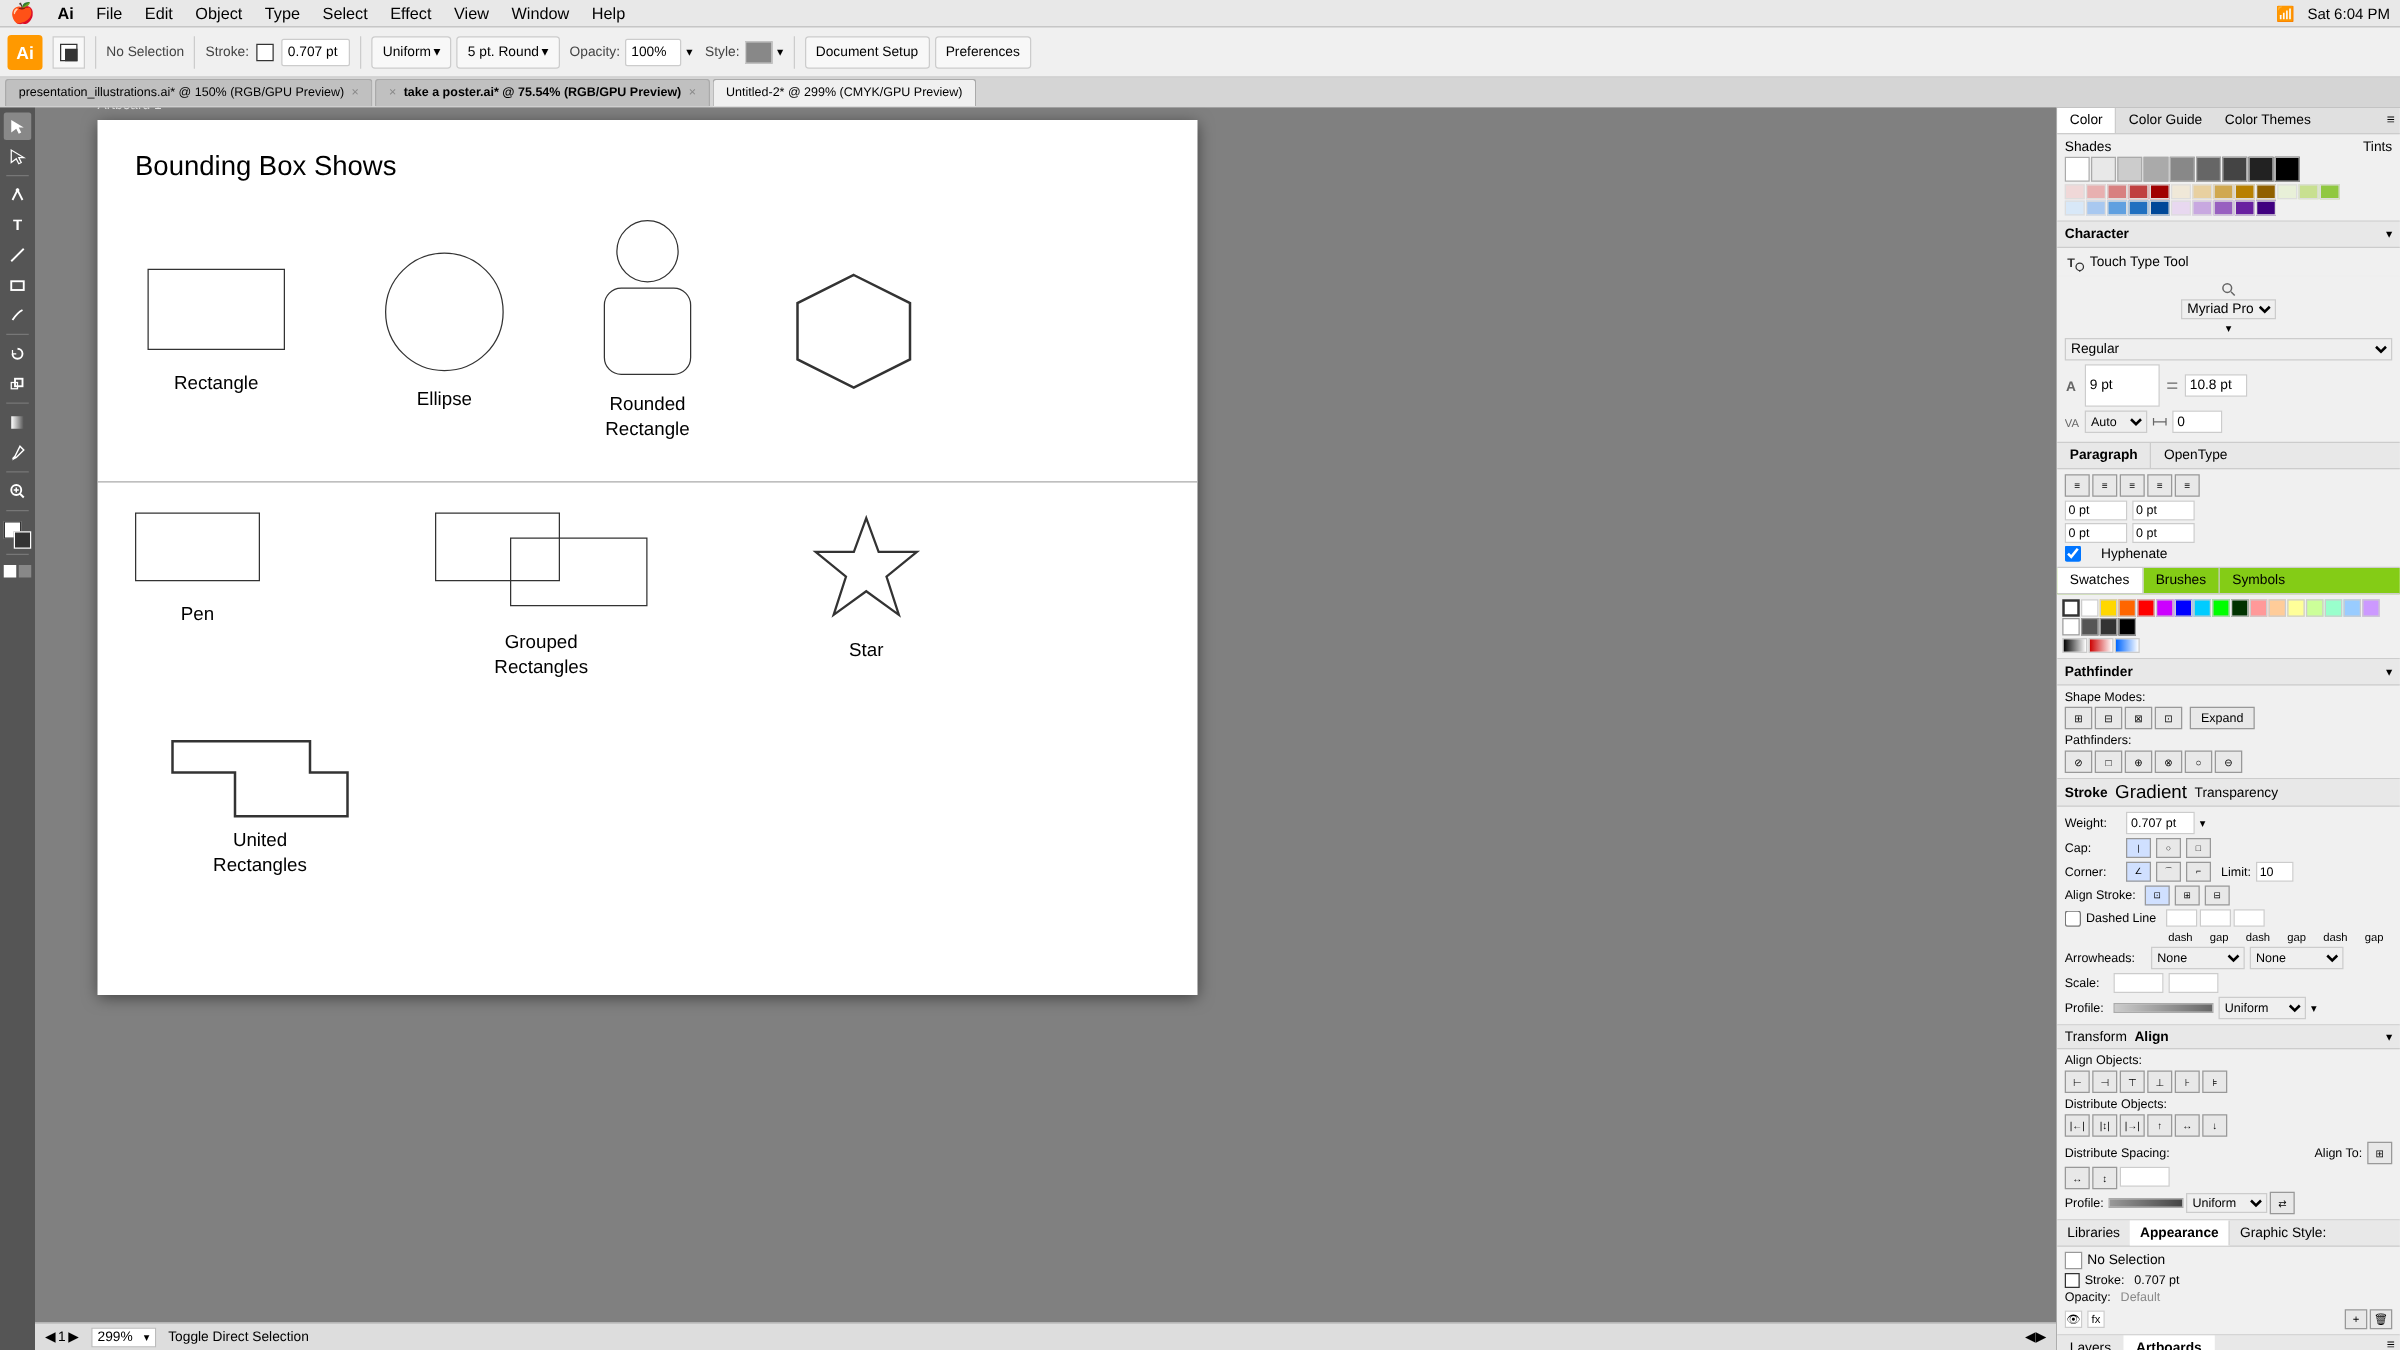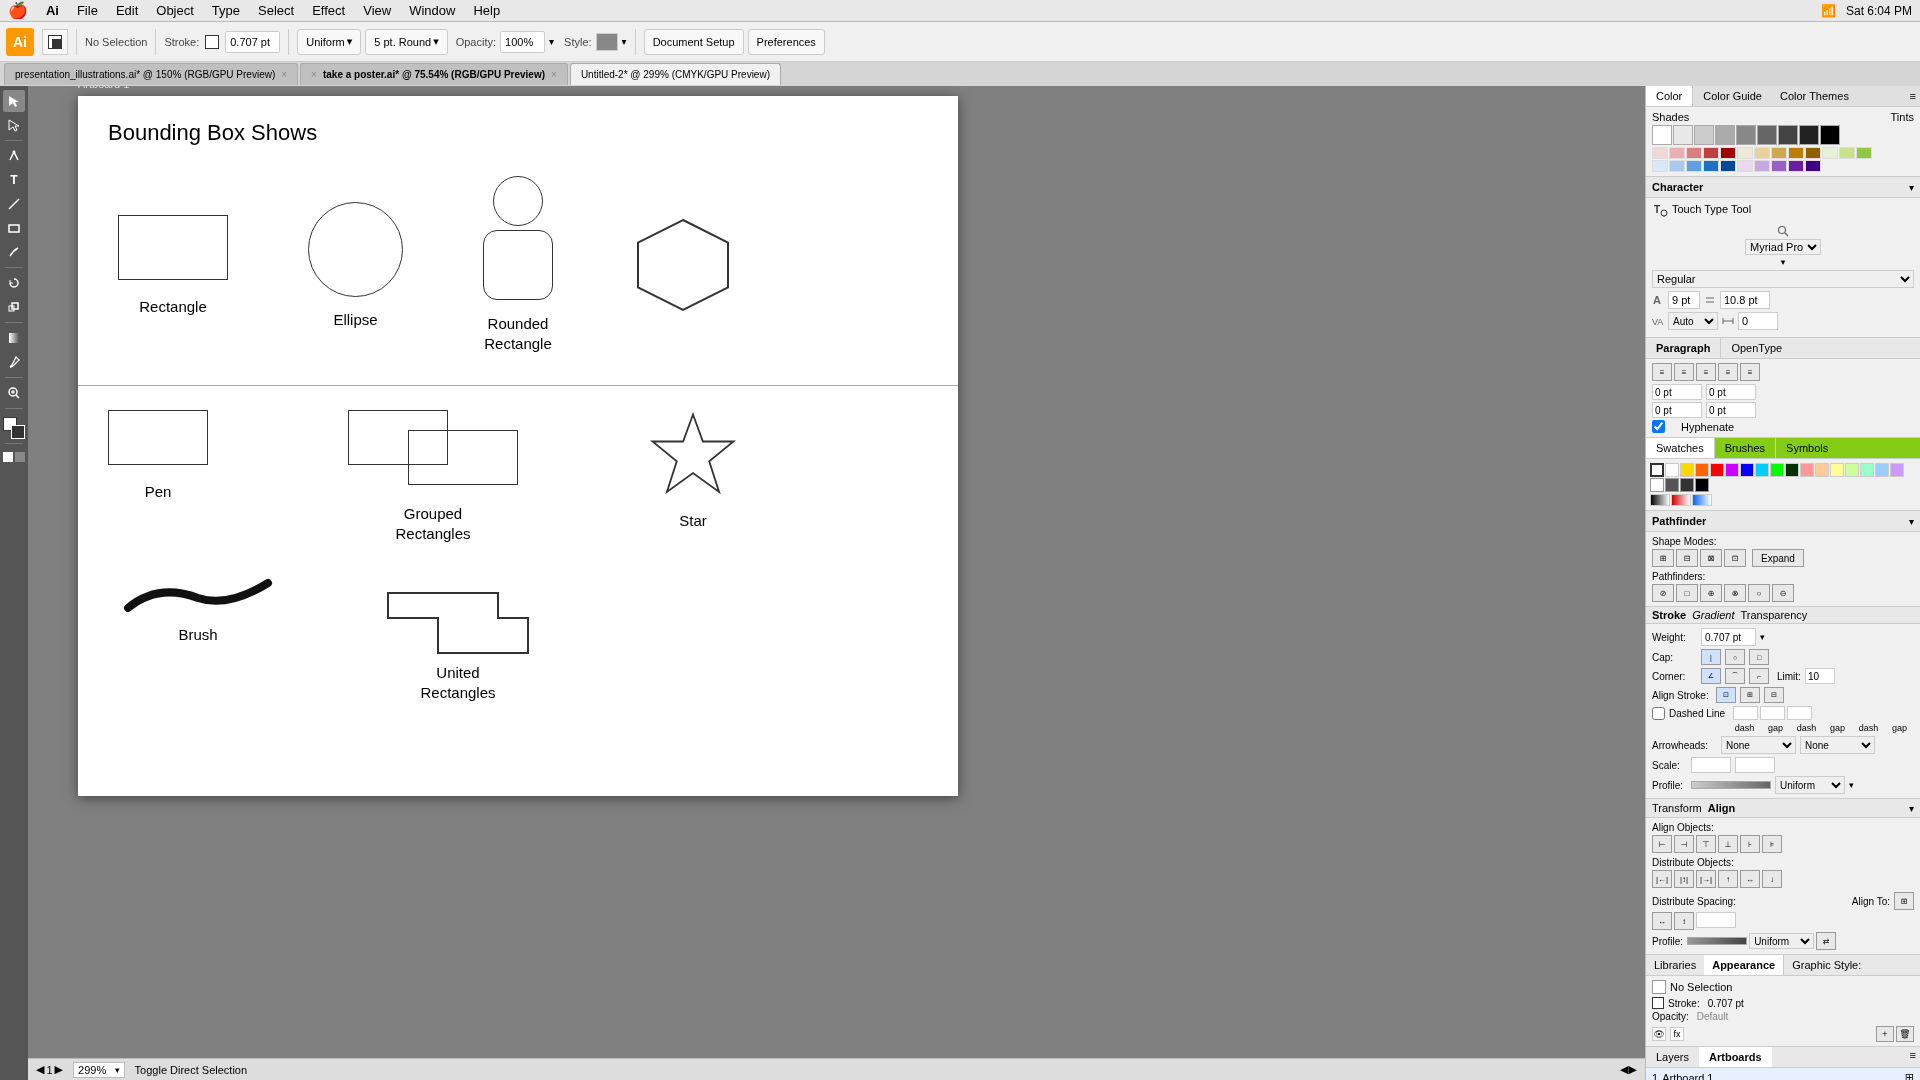--- a/index.html
+++ b/index.html
@@ -366,26 +366,20 @@
               <svg width="90" height="90" viewBox="0 0 100 100">
                 <polygon points="50,5 61,35 95,35 68,57 79,91 50,70 21,91 32,57 5,35 39,35" fill="none" stroke="#333" stroke-width="2"></polygon>
               </svg>
               <span style="font-size:15px;margin-top:4px;">Star</span>
             </div>
           </div>
 
           <div style="display:flex;gap:80px;align-items:flex-start;margin-top:20px;">
 
 
-            <div class="shape-item" style="margin-left:10px;">
-              <svg width="160" height="60" viewBox="0 0 160 60">
-                <path d="M10 45 Q40 20 80 35 Q110 45 150 20" fill="none" stroke="#111" stroke-width="8" stroke-linecap="round" stroke-linejoin="round"></path>
-              </svg>
-              <span style="font-size:15px;margin-top:-5px;">Brush</span>
-            </div>
 
             <div class="shape-item" style="margin-left:20px;">
               <svg width="160" height="100" viewBox="0 0 160 100">
                 <path d="M10 30 L120 30 L120 55 L150 55 L150 90 L60 90 L60 55 L10 55 Z" fill="none" stroke="#333" stroke-width="2"></path>
               </svg>
               <span style="font-size:15px;margin-top:-8px;text-align:center;line-height:1.3;">United<br>Rectangles</span>
             </div>
           </div>
         </div>
       </div>
@@ -496,21 +490,21 @@
         <div style="margin-bottom:3px;">
           <select style="width:100%;height:18px;font-size:11px;border:1px solid #ccc;">
             <option>Regular</option>
           </select>
         </div>
 
         <div style="display:flex;gap:4px;align-items:center;margin-bottom:3px;">
           <svg width="12" height="12" viewBox="0 0 12 12">
             <text x="1" y="10" font-size="11" font-weight="bold" fill="#666">A</text>
           </svg>
-          <input type="text" value="9 pt" style="width: 32px; height: 18px; border: 1px solid rgb(204, 204, 204); font-size: 11px; padding: 0px 3px;">
+          <input type="text" value="9 pt" style="width: 60px; height: 18px; border: 1px solid rgb(204, 204, 204); font-size: 11px; padding: 16px 3px;">
           <svg width="12" height="12" viewBox="0 0 12 12">
             <line x1="2" y1="4" x2="10" y2="4" stroke="#666" stroke-width="1"></line>
             <line x1="2" y1="8" x2="10" y2="8" stroke="#666" stroke-width="1"></line>
           </svg>
           <input type="text" value="10.8 pt" style="width: 50px; height: 18px; border: 1px solid rgb(204, 204, 204); font-size: 11px; padding: 0px 3px;">
         </div>
 
         <div style="display:flex;gap:4px;align-items:center;margin-bottom:3px;">
           <svg width="12" height="12" viewBox="0 0 12 12">
             <text x="0" y="10" font-size="9" fill="#666">VA</text>
@@ -621,21 +615,21 @@
           <button class="pf-btn">⊗</button>
           <button class="pf-btn">○</button>
           <button class="pf-btn">⊖</button>
         </div>
       </div>
     </div>
 
     <div style="border-bottom:1px solid #ccc;">
       <div style="display:flex;align-items:center;gap:6px;padding:2px 6px;background:#e8e8e8;border-bottom:1px solid #ccc;">
         <span style="font-weight:bold;font-size:11px;cursor:pointer;">Stroke</span>
-        <span style="font-size:11px;cursor:pointer;font-style:italic;">Gradient</span>
+        <span style="font-size:15px;cursor:pointer;">Gradient</span>
         <span style="font-size:11px;cursor:pointer;">Transparency</span>
       </div>
       <div style="padding:4px 6px;">
 
         <div style="display:flex;align-items:center;gap:4px;margin-bottom:3px;">
           <span style="width:45px;font-size:10px;">Weight:</span>
           <input type="text" style="width: 55px; height: 18px; border: 1px solid rgb(204, 204, 204); font-size: 10px; padding: 0px 3px;" value="0.707 pt">
           <span style="font-size:9px;">▾</span>
         </div>
 

